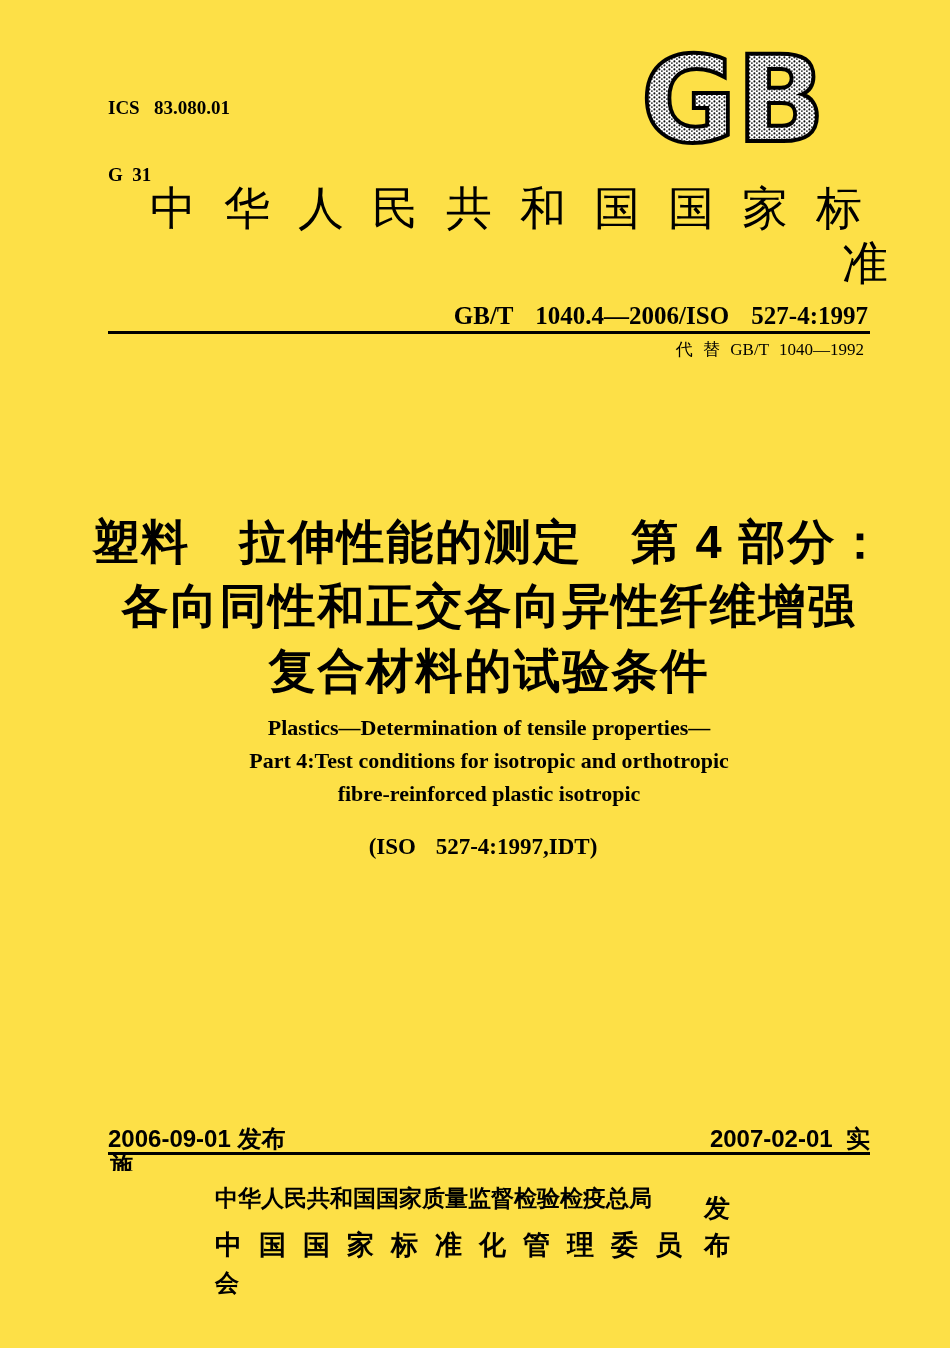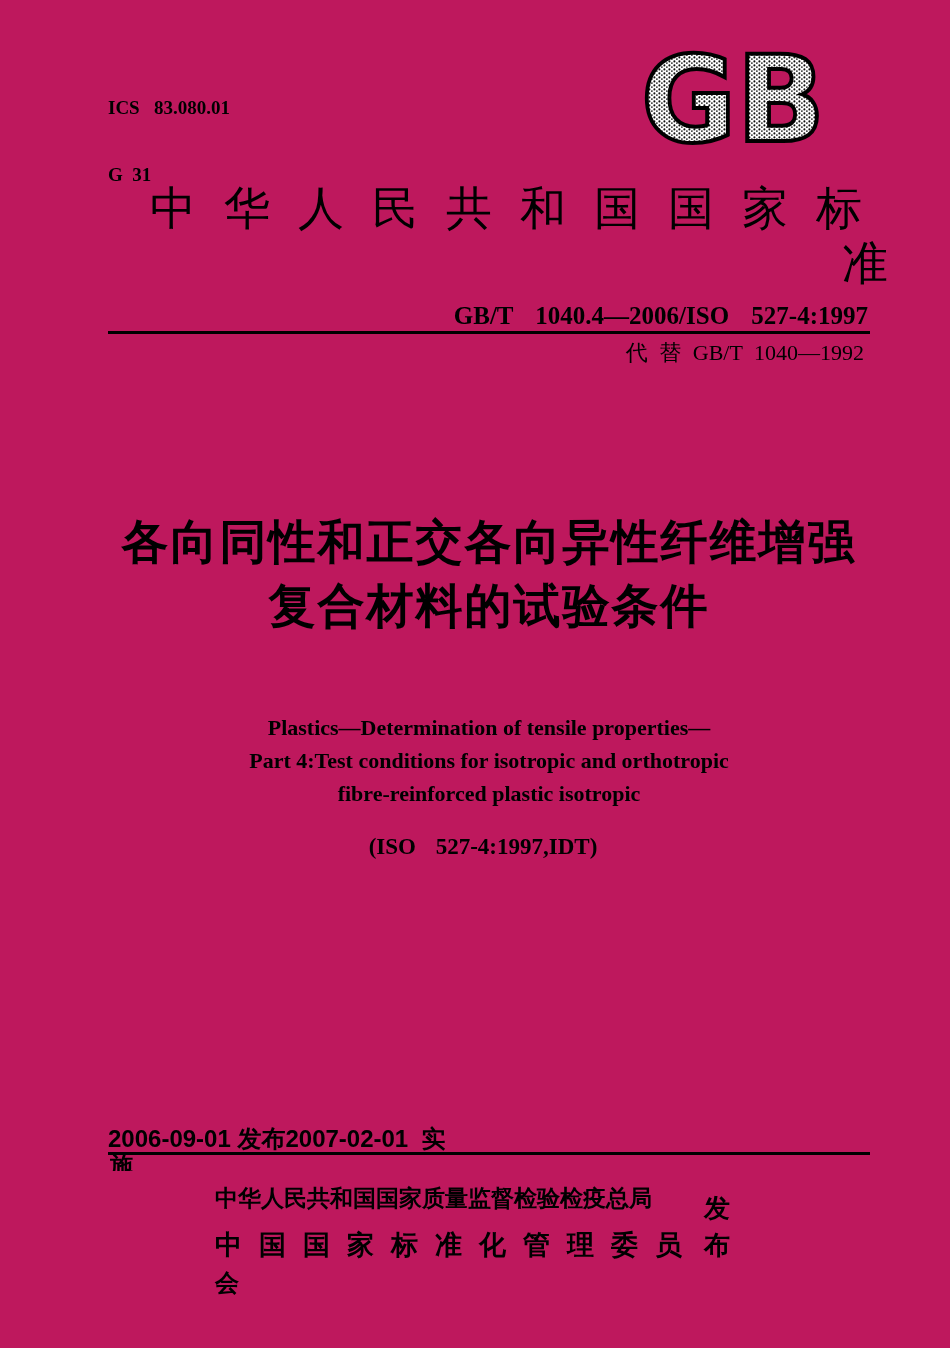--- a/index.html
+++ b/index.html
@@ -1,19 +1,19 @@
 <!DOCTYPE html>
 <html><head>
 <meta charset="utf-8">
 <style>
   html,body{margin:0;padding:0;background:#fff;}
   .page{
     position:relative;
     width:950px;height:1348px;
-    background:#be185d;
+    background:#fde047;
     color:#000;
     font-family:"Liberation Serif", serif;
     overflow:hidden;
   }
   
   .ics-block{
     position:absolute;left:108px;top:52px;
     font-weight:bold;font-size:19px;line-height:1.18;
     white-space:pre;
   }
@@ -34,21 +34,21 @@
     position:absolute;left:108px;top:302px;width:760px;
     text-align:right;font-weight:bold;font-size:25px;
     word-spacing:16px;white-space:nowrap;
   }
   .rule-top{
     position:absolute;left:108px;top:331px;width:762px;height:0;
     border-top:3px solid #000;
   }
   .supersede{
     position:absolute;left:108px;top:338px;width:756px;
-    text-align:right;font-size:22px;word-spacing:6px;
+    text-align:right;font-size:17px;word-spacing:6px;
   }
   
   .title-zh{
     position:absolute;left:28px;top:510px;width:922px;
     text-align:center;
     font-family:"Liberation Sans", sans-serif;
     font-weight:bold;font-size:47px;line-height:1.37;
     letter-spacing:2px;
   }
   
@@ -57,21 +57,21 @@
     text-align:center;font-weight:bold;font-size:22px;line-height:1.5;
     font-family:"Liberation Serif", serif;
   }
   .iso-ref{
     position:absolute;left:22px;top:834px;width:922px;
     text-align:center;font-weight:bold;font-size:23px;word-spacing:14px;
   }
   
   .date-row{
     position:absolute;left:108px;top:1123px;width:762px;
-    display:flex;justify-content:flex-start;
+    display:flex;justify-content:space-between;
     font-family:"Liberation Sans", sans-serif;
     font-weight:bold;font-size:24px;white-space:pre;
   }
   .rule-bottom{
     position:absolute;left:108px;top:1152px;width:762px;height:0;
     border-top:3px solid #000;
   }
   .impl-wrap{
     position:absolute;left:110px;top:1154px;height:17px;overflow:hidden;
     font-family:"Liberation Sans", sans-serif;
@@ -119,20 +119,21 @@
   </div>
 
   <div class="heading-line1">中华人民共和国国家标</div>
   <div class="heading-line2">准</div>
 
   <div class="std-number">GB/T 1040.4—2006/ISO 527-4:1997</div>
   <div class="rule-top"></div>
   <div class="supersede">代 替 GB/T 1040—1992</div>
 
   <div class="title-zh">
+    <div>塑料　拉伸性能的测定　第 4 部分：</div>
     <div>各向同性和正交各向异性纤维增强</div>
     <div>复合材料的试验条件</div>
   </div>
 
   <div class="title-en">
     <div>Plastics—Determination of tensile properties—</div>
     <div>Part 4:Test conditions for isotropic and orthotropic</div>
     <div>fibre-reinforced plastic isotropic</div>
   </div>
 

